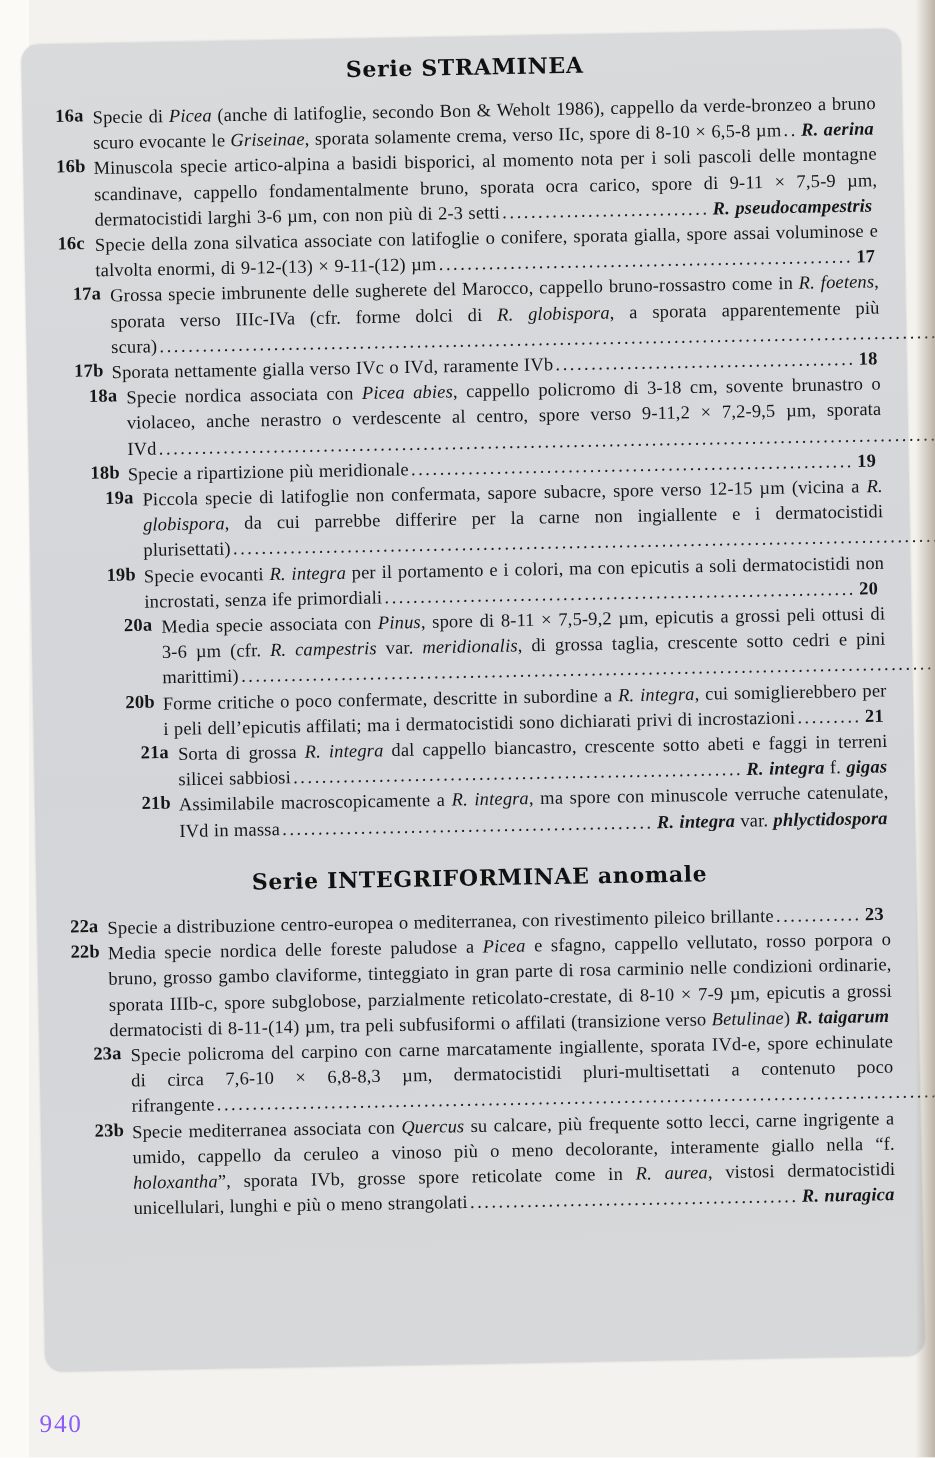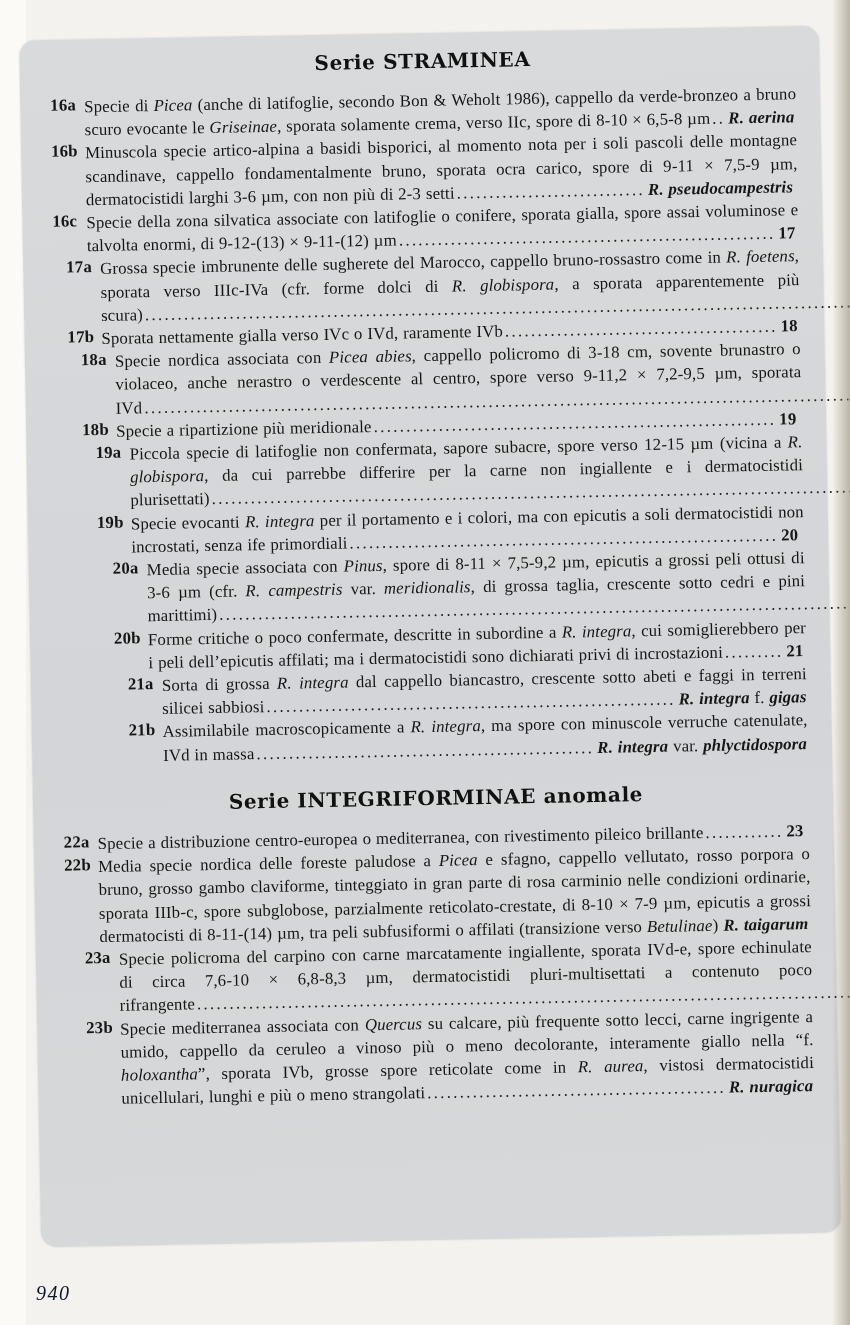--- a/index.html
+++ b/index.html
@@ -58,23 +58,22 @@
     letter-spacing: 2.3px;
     color: #1c1c1c;
     margin-left: 2px;
   }
   .target { margin-left: 3px; white-space: nowrap; }
   .target .bi { font-weight: bold; font-style: italic; }
   .target .b  { font-weight: bold; }
   .target .p  { font-weight: normal; font-style: normal; }
   .page-num {
     position: absolute; left: 36px; top: 1282px;
-    font-size: 20px; letter-spacing: 1.5px;
-    color: #0f172a;
-    font-style: italic;
+    font-size: 23px; letter-spacing: 1.5px;
+    color: #8b5cf6;
   }
 </style>
 </head>
 <body>
 
 <div class="scan">
   <div class="panel">
     <div class="content" id="content">
         <div class="section-title">Serie STRAMINEA</div>
         <div class="entry" style="--ind: 0px;">

